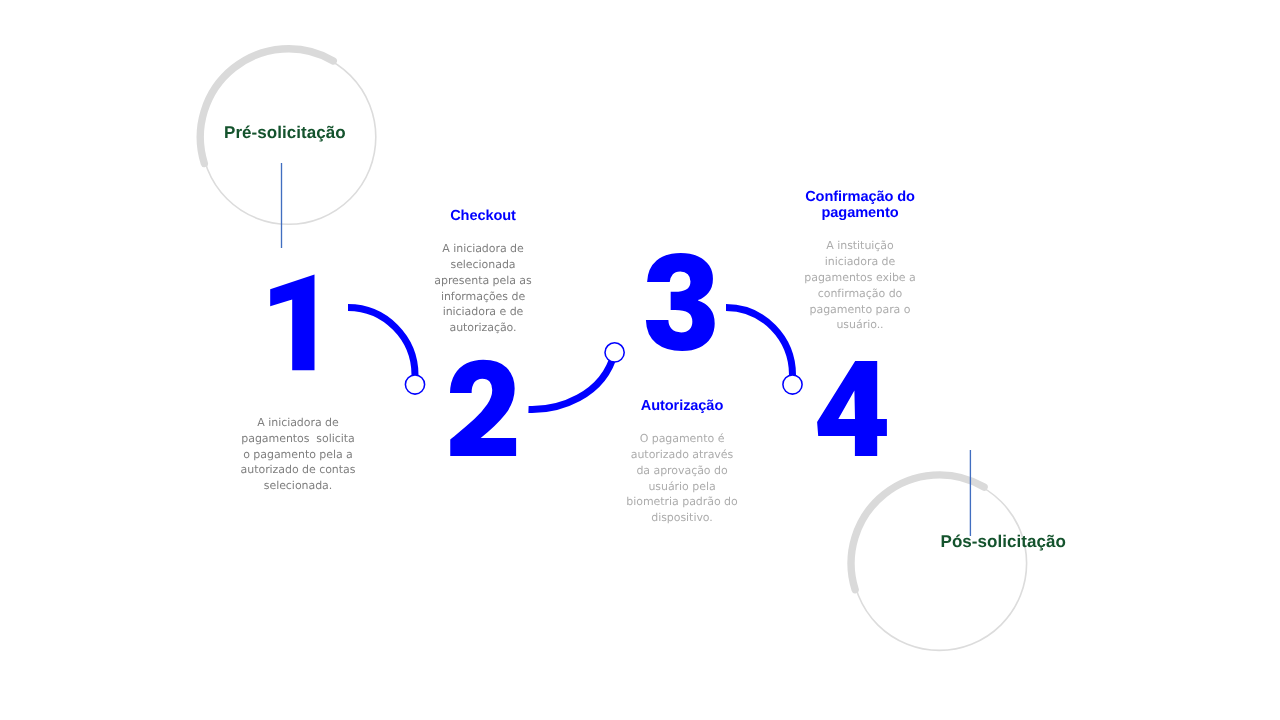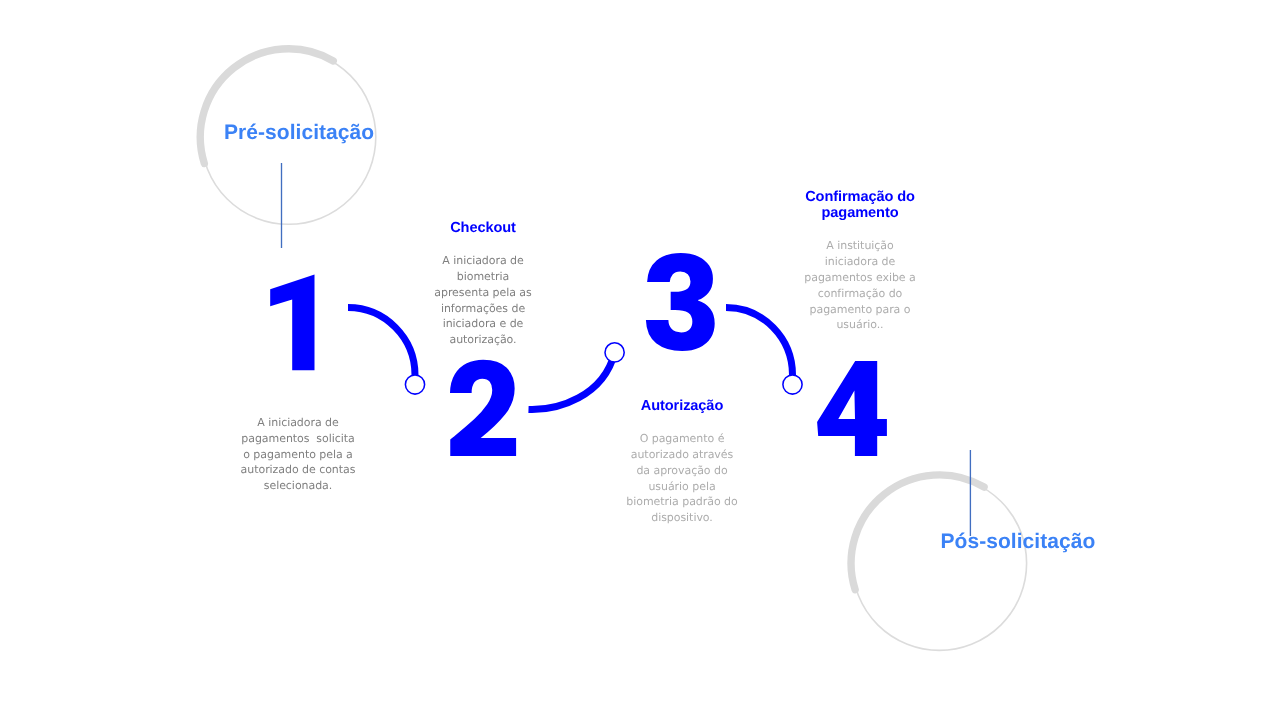--- a/index.html
+++ b/index.html
@@ -1,21 +1,21 @@
 <!DOCTYPE html>
 <html><head>
 <meta charset="utf-8">
 <title>Fluxo de pagamento</title>
 <style>
   html,body{margin:0;padding:0;background:#ffffff;}
   body{width:1280px;height:720px;font-family:"Liberation Sans",sans-serif;overflow:hidden;position:relative;
        -webkit-font-smoothing:antialiased;-moz-osx-font-smoothing:grayscale;text-rendering:geometricPrecision;}
   #stage{position:absolute;left:0;top:0;width:1280px;height:720px;background:#ffffff;}
   svg.layer{position:absolute;left:0;top:0;pointer-events:none;}
-  .ring-label{position:absolute;color:#3b82f6;font-weight:700;font-size:21px;line-height:17.4px;
+  .ring-label{position:absolute;color:#14532d;font-weight:700;font-size:17px;line-height:17.4px;
               letter-spacing:0.05px;white-space:nowrap;}
   .step{position:absolute;text-align:center;}
   .step-title{color:#0000ff;font-weight:700;font-size:14.6px;line-height:16.2px;letter-spacing:-0.1px;}
   .step-desc{font-family:"DejaVu Sans",sans-serif;white-space:pre;font-size:11px;line-height:15.8px;letter-spacing:-0.05px;}
 </style>
 </head>
 <body>
 
 <div id="stage">
 
@@ -60,25 +60,25 @@
     </g>
   </svg>
 
   <div class="ring-label" style="left:224px;top:124px;">Pré-solicitação</div>
   <div class="ring-label" style="left:940.5px;top:533px;">Pós-solicitação</div>
 
   <div class="step" style="left:217px;top:398px;width:162px;">
     <div class="step-desc" style="color:#808080;margin-top:17px;"><div>A iniciadora de</div><div>pagamentos &nbsp;solicita</div><div>o pagamento pela a</div><div>autorizado de contas</div><div>selecionada.</div></div>
   </div>
 
-  <div class="step" style="left:416px;top:220px;width:134px;">
+  <div class="step" style="left:416px;top:208px;width:134px;">
     <div class="step-title">
         <div>Checkout</div>
       </div>
-    <div class="step-desc" style="color:#808080;margin-top:17px;"><div>A iniciadora de</div><div>biometria</div><div>apresenta pela as</div><div>informações de</div><div>iniciadora e de</div><div>autorização.</div></div>
+    <div class="step-desc" style="color:#808080;margin-top:17px;"><div>A iniciadora de</div><div>selecionada</div><div>apresenta pela as</div><div>informações de</div><div>iniciadora e de</div><div>autorização.</div></div>
   </div>
 
   <div class="step" style="left:788px;top:189px;width:144px;">
     <div class="step-title">
         <div>Confirmação do</div>
         <div>pagamento</div>
       </div>
     <div class="step-desc" style="color:#adadad;margin-top:17px;"><div>A instituição</div><div>iniciadora de</div><div>pagamentos exibe a</div><div>confirmação do</div><div>pagamento para o</div><div>usuário..</div></div>
   </div>
 

